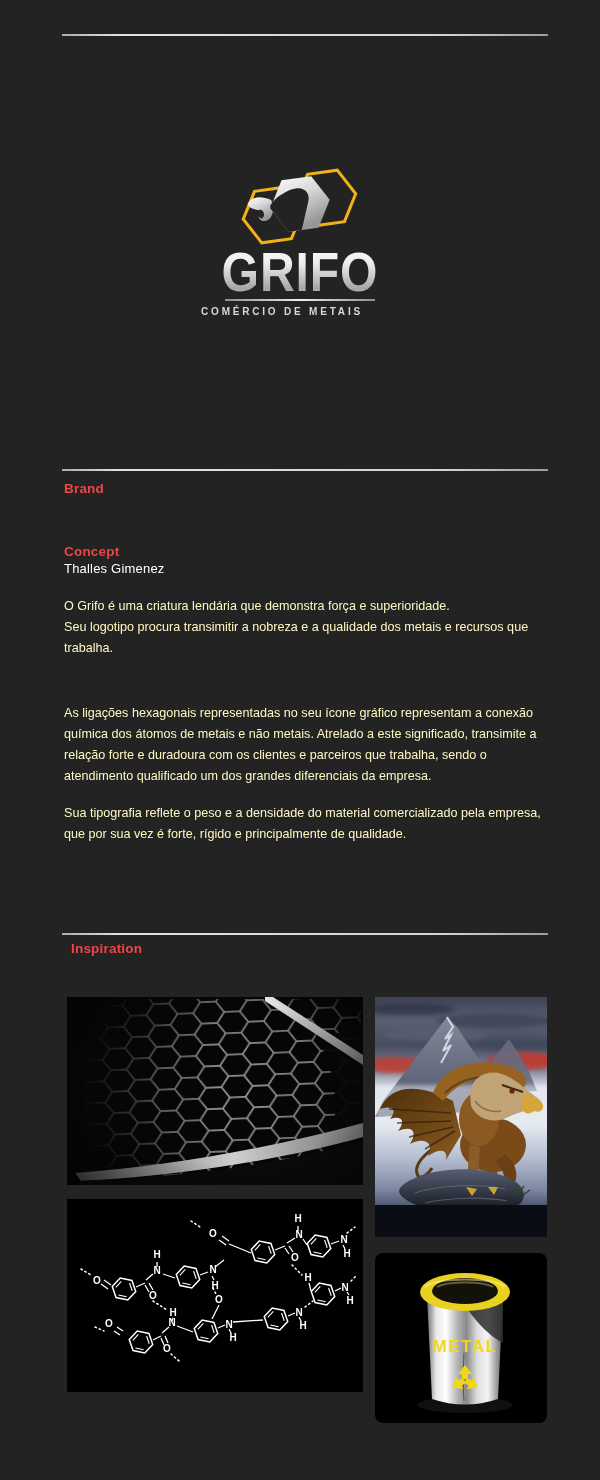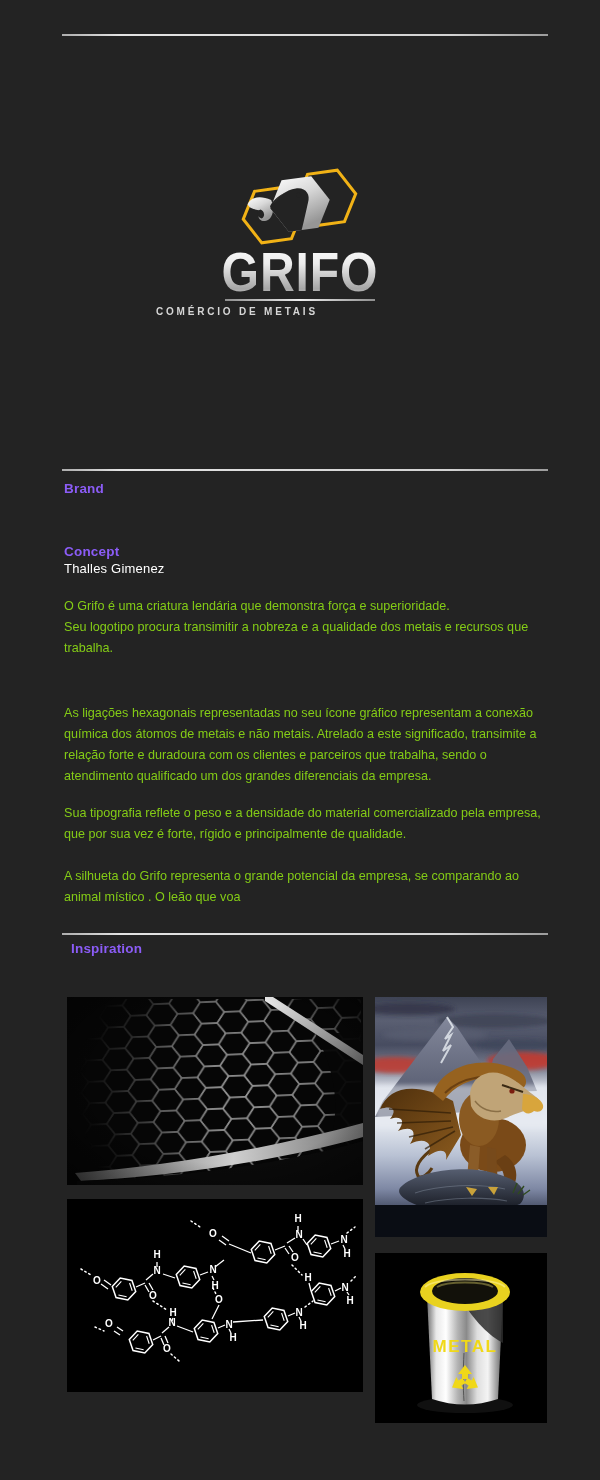--- a/index.html
+++ b/index.html
@@ -4,44 +4,44 @@
 <style>
   html,body{margin:0;padding:0;background:#232323;}
   .page{position:relative;width:577px;height:1480px;background:#232323;
         font-family:"Liberation Sans",sans-serif;overflow:hidden;text-decoration:underline;}
   .rule{position:absolute;left:62px;width:486px;height:2px;
         background:linear-gradient(90deg,#adadad,#e3e3e3 12%,#d2d2d2 80%,#9c9c9c);}
   .rule-top{top:34px;}
   .rule-brand{top:469px;}
   .rule-inspiration{top:933px;}
   .section-label{position:absolute;left:64px;font-size:13.5px;font-weight:bold;
-        color:#8b5cf6;letter-spacing:.2px;}
+        color:#ef4444;letter-spacing:.2px;}
   .label-brand{top:481px;}
   .label-concept{top:544px;text-align:right;}
   .label-author{top:561px;font-weight:normal;color:#ffffff;font-size:13px;}
   .label-inspiration{top:941px;padding-left:7px;}
   .body-text{position:absolute;left:64px;width:486px;font-size:12.6px;
-        line-height:21px;color:#84cc16;}
+        line-height:21px;color:#fef9c3;}
   .p1{top:596px;} .p2{top:703px;} .p3{top:803px;} .p4{top:866px;}
   .logo-icon{position:absolute;left:240px;top:162px;width:120px;height:92px;}
   .brand-word{position:absolute;top:244px;left:150px;width:300px;text-align:center;
         font-size:56px;font-weight:bold;line-height:1;letter-spacing:1px;
         transform:scaleX(.86);
         background:linear-gradient(180deg,#fdfdfd 0%,#ececec 35%,#a6a6a6 80%,#d2d2d2 100%);
         -webkit-background-clip:text;background-clip:text;color:transparent;}
   .brand-rule{position:absolute;top:299px;left:225px;width:150px;height:2px;
         background:linear-gradient(90deg,#8f8f8f,#efefef 50%,#8f8f8f);}
-  .brand-tagline{position:absolute;top:306px;left:156px;width:300px;text-align:left;
+  .brand-tagline{position:absolute;top:306px;left:132px;width:300px;text-align:center;
         font-size:10px;font-weight:bold;letter-spacing:2.8px;color:#d6d6d6;}
   .panel{position:absolute;overflow:hidden;}
   .panel svg{display:block;width:100%;height:100%;}
   .panel-grille{left:67px;top:997px;width:296px;height:188px;}
   .panel-griffin{left:375px;top:997px;width:172px;height:240px;}
   .panel-chem{left:67px;top:1199px;width:296px;height:193px;}
-  .panel-bin{left:375px;top:1253px;width:172px;height:170px;}
+  .panel-bin{left:375px;top:1253px;width:172px;height:170px;border-radius:8px;}
 </style>
 </head>
 <body>
 
 <div class="page">
 
   <div class="rule rule-top"></div>
 
   <div class="logo-icon">
     <svg viewBox="0 0 120 92">
@@ -81,21 +81,20 @@
   <div class="section-label label-brand">Brand</div>
   <div class="section-label label-concept">Concept</div>
   <div class="section-label label-author">Thalles Gimenez</div>
 
   <div class="body-text p1">
     <div>O Grifo é uma criatura lendária que demonstra força e superioridade.</div>
     <div>Seu logotipo procura  transimitir a nobreza e a qualidade dos metais e recursos que trabalha.</div>
   </div>
   <div class="body-text p2">As ligações hexagonais representadas no seu ícone gráfico representam a conexão química dos átomos de metais e não metais. Atrelado a este significado,  transimite a relação forte e duradoura com os clientes e parceiros que trabalha, sendo o  atendimento qualificado um dos grandes diferenciais da empresa.</div>
   <div class="body-text p3">Sua tipografia reflete o peso e a densidade do material comercializado pela empresa, que por sua vez é forte, rígido e principalmente de qualidade.</div>
-  <div class="body-text p4">A silhueta do Grifo representa o grande potencial da empresa, se comparando ao animal místico . O leão que voa</div>
 
   <div class="rule rule-inspiration"></div>
   <div class="section-label label-inspiration">Inspiration</div>
 
   <div class="panel panel-grille">
     <svg viewBox="0 0 296 188">
       <defs>
         <pattern id="hx" width="36" height="21" patternUnits="userSpaceOnUse" patternTransform="scale(1.3,1.02) rotate(-3)">
           <g fill="none" stroke="#9a9a9a" stroke-width="1.2">
             <path d="M -12 0 L -6 -10.5 L 6 -10.5 L 12 0 L 6 10.5 L -6 10.5 Z"></path>

